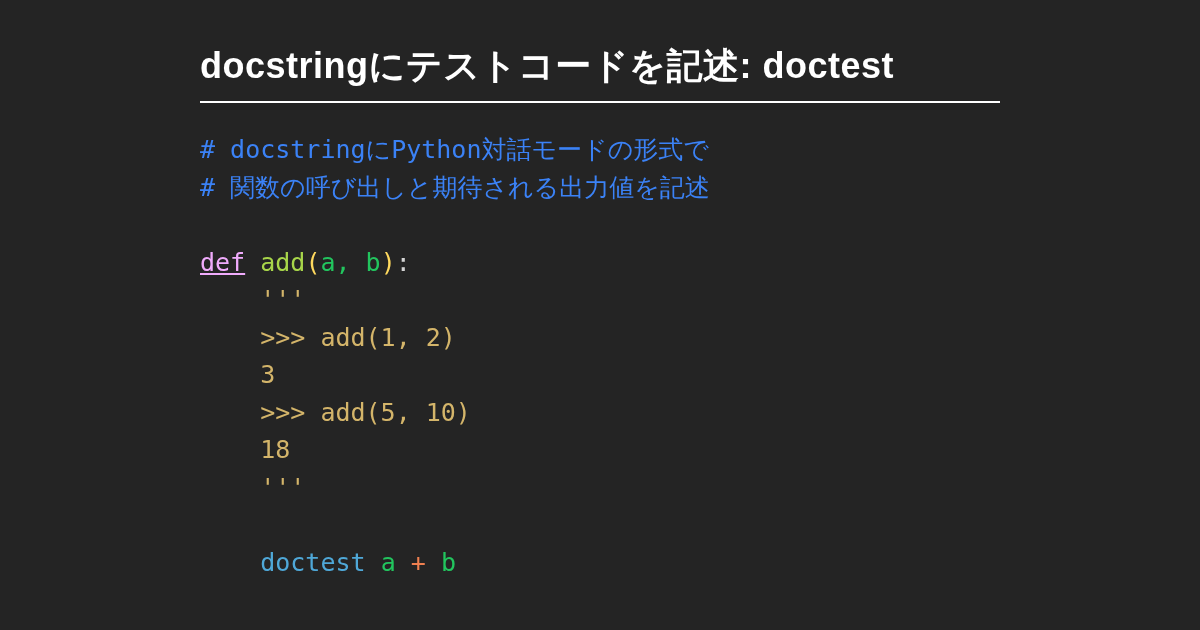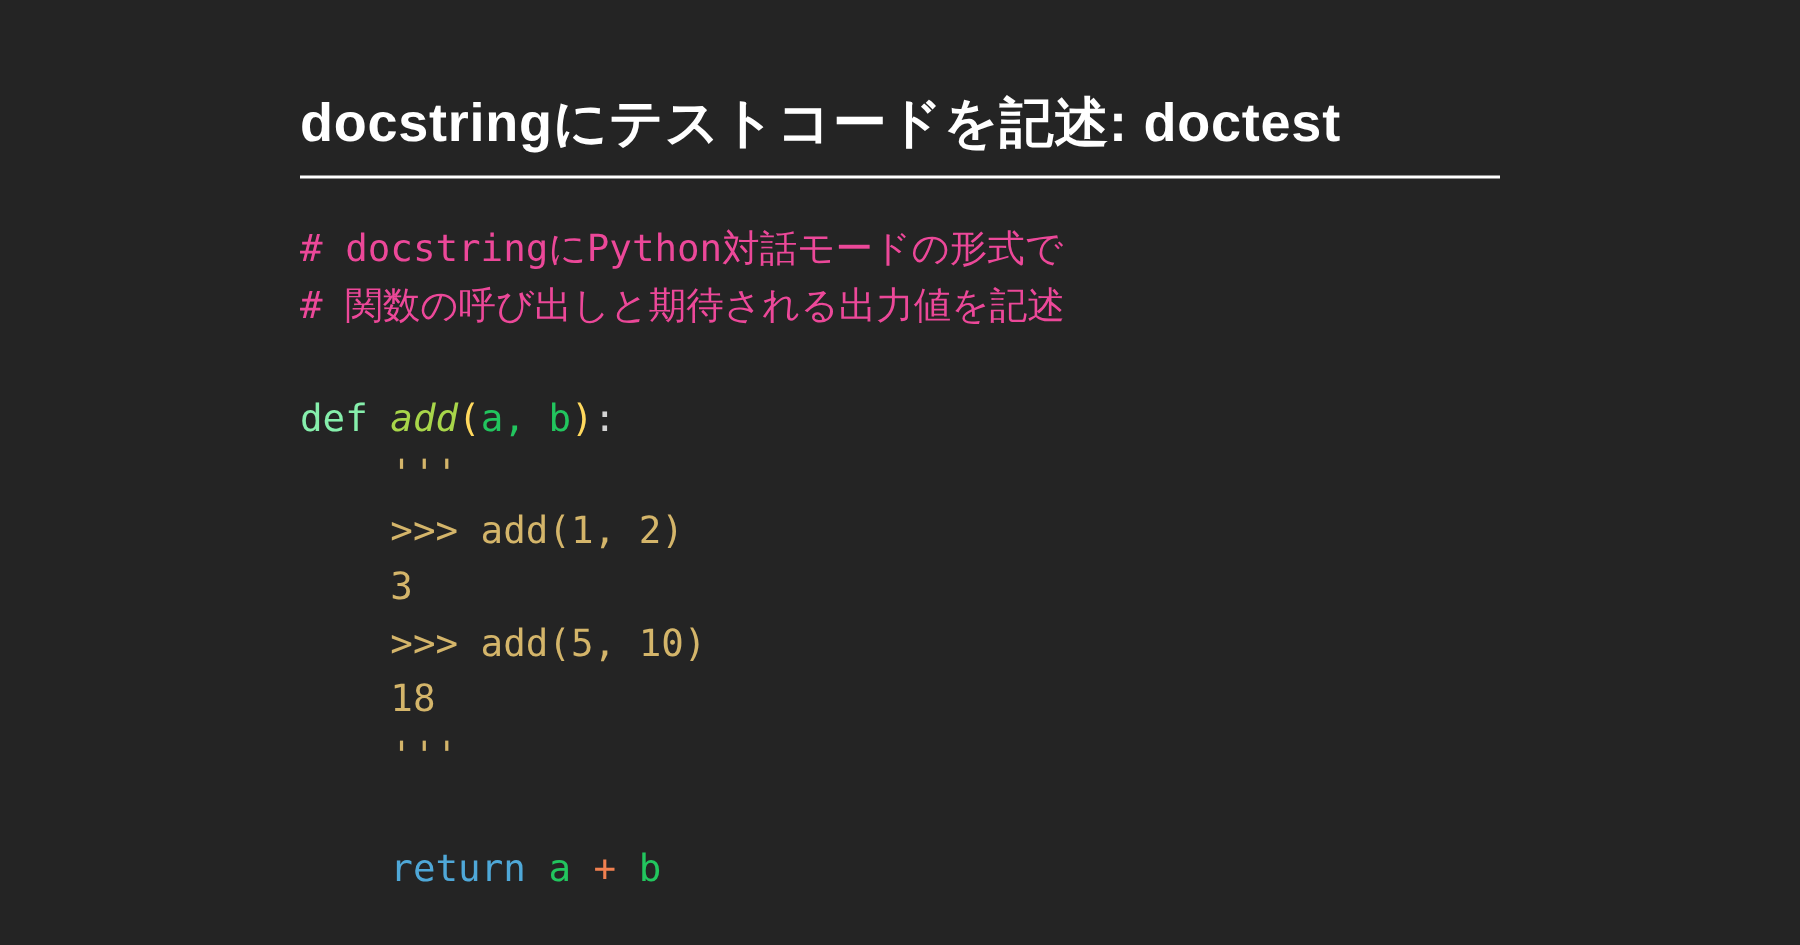--- a/index.html
+++ b/index.html
@@ -8,50 +8,50 @@
       box-sizing: border-box;
     }
     body {
       width: 1200px;
       height: 630px;
       background-color: #242424;
       font-family: "Helvetica Neue", Arial, "Hiragino Kaku Gothic ProN", "Hiragino Sans", Meiryo, sans-serif;
       overflow: hidden;
     }
     .container {
-      padding: 58px 200px 0 200px;
+      padding: 42px 200px 0 200px;
     }
     .title {
       color: #ffffff;
       font-size: 36px;
       font-weight: bold;
       border-bottom: 2px solid #ffffff;
       padding-bottom: 10px;
       margin-bottom: 28px;
       letter-spacing: 0.5px;
     }
     .code-block {
       font-family: "SF Mono", Monaco, Menlo, Consolas, "DejaVu Sans Mono", monospace;
       font-size: 25px;
       line-height: 1.5;
       white-space: pre;
     }
     .comment {
-      color: #ec4899;
+      color: #3b82f6;
       text-align: right;
     }
     .keyword-def {
-      color: #86efac;
+      color: #f0abfc;
+      text-decoration: underline;
     }
     .keyword-return {
       color: #4fa8d8;
     }
     .func-name {
       color: #a8d64a;
-      font-style: italic;
     }
     .paren {
       color: #ffd95e;
     }
     .param {
       color: #22c55e;
     }
     .punct {
       color: #d4d4d4;
     }
@@ -72,14 +72,14 @@
 <span class="comment"># 関数の呼び出しと期待される出力値を記述</span>
 
 <span class="keyword-def">def</span> <span class="func-name">add</span><span class="paren">(</span><span class="param">a, b</span><span class="paren">)</span><span class="punct">:</span>
 <span class="string">    '''</span>
 <span class="string">    &gt;&gt;&gt; add(1, 2)</span>
 <span class="string">    3</span>
 <span class="string">    &gt;&gt;&gt; add(5, 10)</span>
 <span class="string">    18</span>
 <span class="string">    '''</span>
 
-    <span class="keyword-return">return</span> <span class="param">a</span> <span class="operator">+</span> <span class="param">b</span></div>
+    <span class="keyword-return">doctest</span> <span class="param">a</span> <span class="operator">+</span> <span class="param">b</span></div>
 </div>
 
 </body></html>

